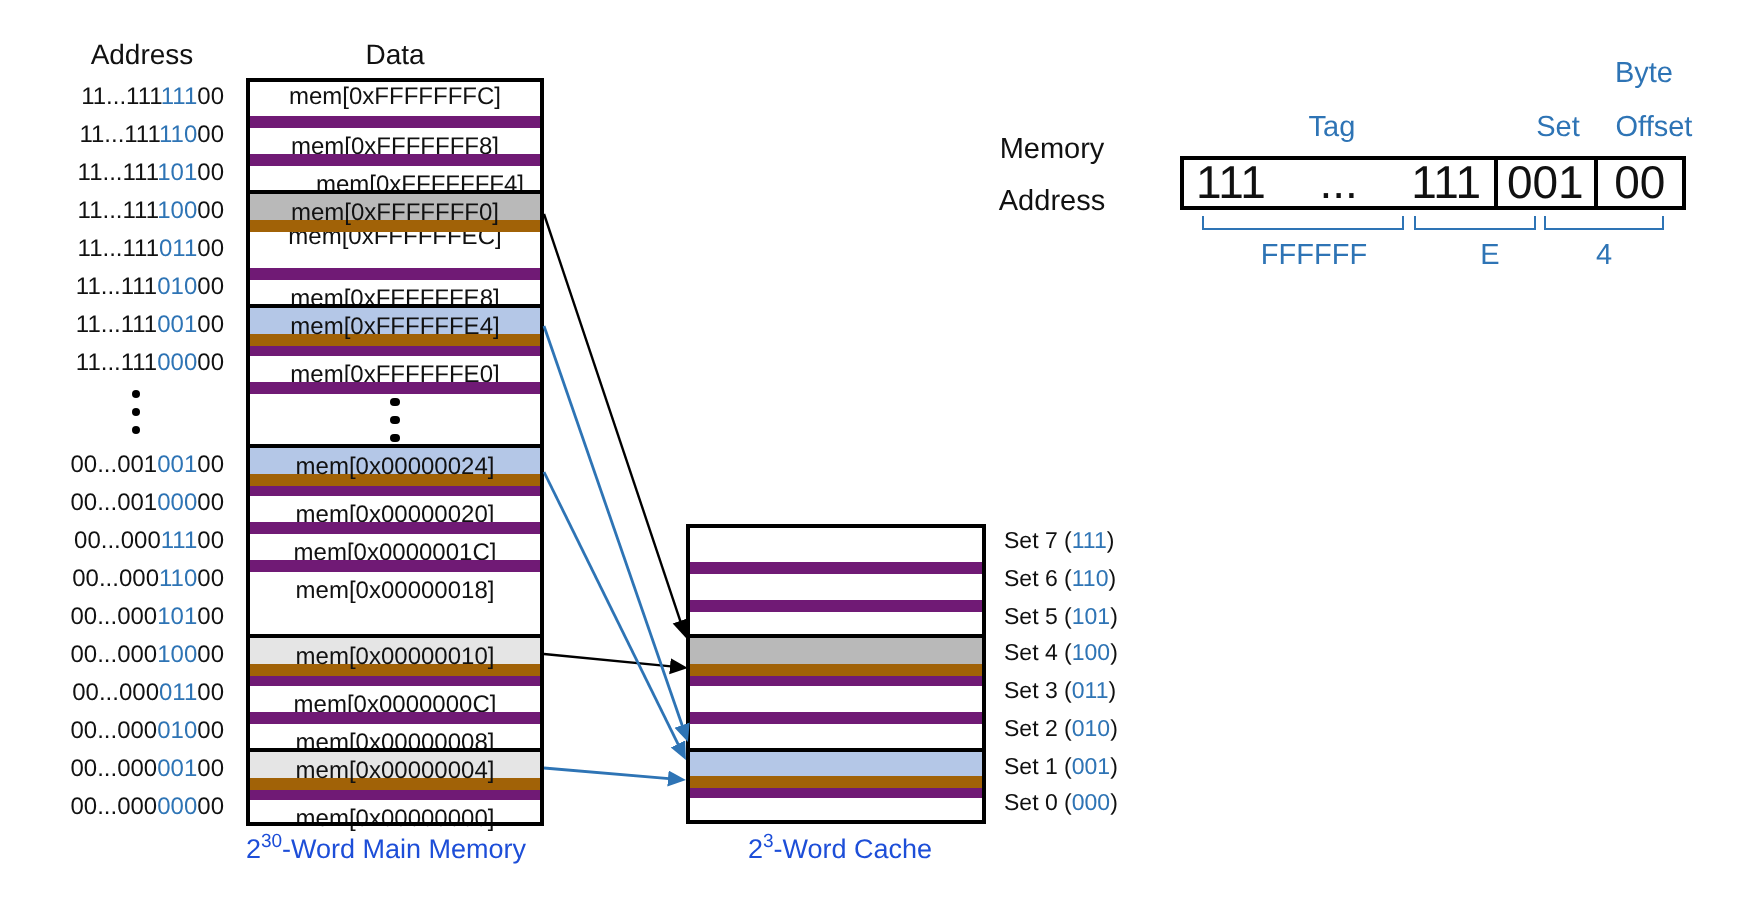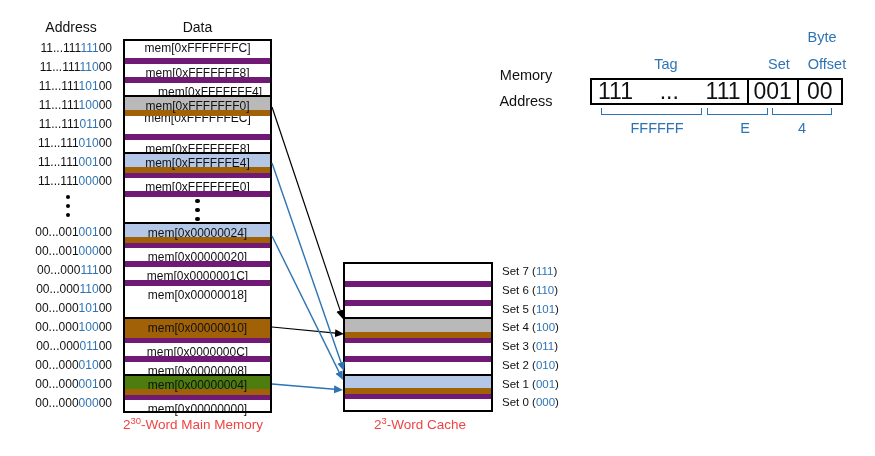--- a/index.html
+++ b/index.html
@@ -2,21 +2,21 @@
 <html><head>
 <meta charset="utf-8">
 <style>
   html,body{margin:0;padding:0;background:#fff;}
   #app{
     position:relative;width:875px;height:456px;background:#ffffff;overflow:hidden;
     font-family:"Liberation Sans", sans-serif;color:#111;
   }
   .abs{position:absolute;}
   .hdr{font-size:14px;text-align:center;color:#111;}
-  .caption{font-size:13.5px;text-align:center;color:#ef4444;white-space:nowrap;}
+  .caption{font-size:13.5px;text-align:center;color:#1d4ed8;white-space:nowrap;}
   .caption sup{font-size:9.5px;vertical-align:super;line-height:0;}
   
   .databox{position:absolute;background:#fff;}
   .box-border{position:absolute;inset:0;border:2px solid #000;pointer-events:none;z-index:3;}
   .mrow{position:absolute;left:0;right:0;box-sizing:border-box;text-align:center;font-size:12px;z-index:1;background:transparent;}
   .mrow.divider{border-top:6px solid #701a75;}
   .mrow.hl{z-index:2;border-top:2px solid #000;border-bottom:6px solid #a16207;}
   .addr{position:absolute;text-align:right;font-size:12px;white-space:nowrap;z-index:1;}
   .blue-t{color:var(--accent);}
   .vdots{position:absolute;display:flex;flex-direction:column;align-items:center;justify-content:center;gap:4.5px;z-index:1;}
@@ -50,24 +50,24 @@
       <div class="mrow divider" style="top: 38px; height: 19px; line-height: 19px; padding-left: 25px;"><span>mem[0xFFFFFFF4]</span></div>
       <div class="mrow divider hl" style="top: 56px; height: 21px; line-height: 19px; background: rgb(185, 185, 185);"><span>mem[0xFFFFFFF0]</span></div>
       <div class="mrow divider" style="top: 64px; height: 19px; line-height: 19px;"><span>mem[0xFFFFFFEC]</span></div>
       <div class="mrow divider" style="top: 95px; height: 19px; line-height: 19px;"><span>mem[0xFFFFFFE8]</span></div>
       <div class="mrow divider hl" style="top: 113px; height: 21px; line-height: 19px; background: rgb(180, 199, 231);"><span>mem[0xFFFFFFE4]</span></div>
       <div class="mrow divider" style="top: 133px; height: 19px; line-height: 19px;"><span>mem[0xFFFFFFE0]</span></div>
       <div class="mrow divider hl" style="top: 183px; height: 21px; line-height: 19px; background: rgb(180, 199, 231);"><span>mem[0x00000024]</span></div>
       <div class="mrow divider" style="top: 203px; height: 19px; line-height: 19px;"><span>mem[0x00000020]</span></div>
       <div class="mrow divider" style="top: 222px; height: 19px; line-height: 19px;"><span>mem[0x0000001C]</span></div>
       <div class="mrow divider" style="top: 241px; height: 19px; line-height: 19px;"><span>mem[0x00000018]</span></div>
-      <div class="mrow divider hl" style="top: 278px; height: 21px; line-height: 19px; background: #a16207;"><span>mem[0x00000010]</span></div>
+      <div class="mrow divider hl" style="top: 278px; height: 21px; line-height: 19px; background: #e5e5e5;"><span>mem[0x00000010]</span></div>
       <div class="mrow divider" style="top: 298px; height: 19px; line-height: 19px;"><span>mem[0x0000000C]</span></div>
       <div class="mrow divider" style="top: 317px; height: 19px; line-height: 19px;"><span>mem[0x00000008]</span></div>
-      <div class="mrow divider hl" style="top: 335px; height: 21px; line-height: 19px; background: #4d7c0f;"><span>mem[0x00000004]</span></div>
+      <div class="mrow divider hl" style="top: 335px; height: 21px; line-height: 19px; background: #e5e5e5;"><span>mem[0x00000004]</span></div>
       <div class="mrow divider" style="top: 355px; height: 19px; line-height: 19px;"><span>mem[0x00000000]</span></div>
       <div class="mrow divider" style="top: 152px; height: 32px;">
         <div style="position: absolute; inset: 0px; display: flex; flex-direction: column; align-items: center; justify-content: center; gap: 4.5px;">
           <div style="width: 4.5px; height: 4.5px; border-radius: 50%; background: rgb(0, 0, 0);"></div>
           <div style="width: 4.5px; height: 4.5px; border-radius: 50%; background: rgb(0, 0, 0);"></div>
           <div style="width: 4.5px; height: 4.5px; border-radius: 50%; background: rgb(0, 0, 0);"></div>
         </div>
       </div>
     </div>
 

